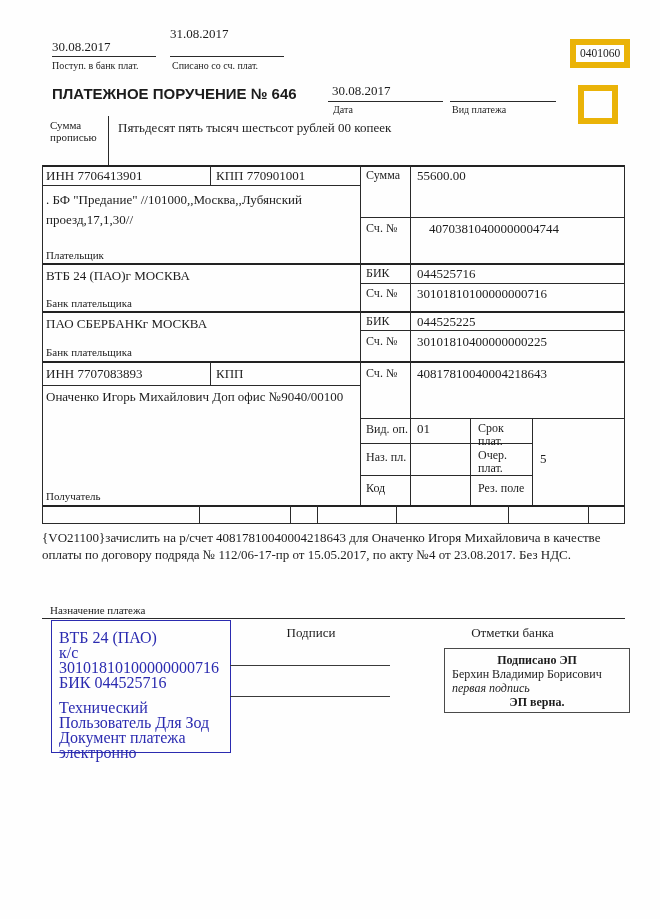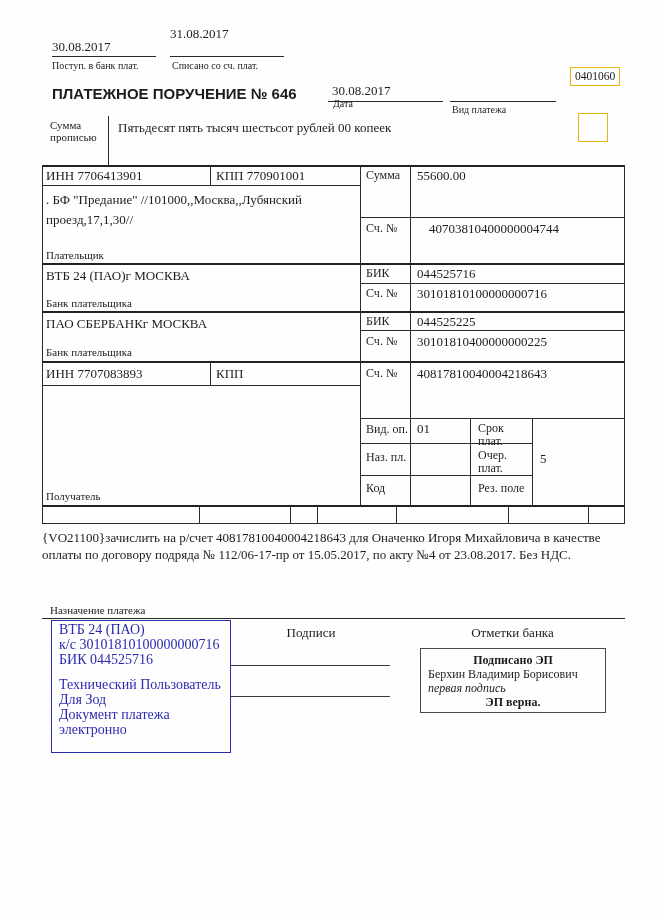--- a/index.html
+++ b/index.html
@@ -9,25 +9,25 @@
     color:#1c1c1c;overflow:hidden;
   }
   .t{position:absolute;white-space:nowrap;font-size:13px;line-height:15px;}
   .wrap{white-space:normal;}
   .sm{font-size:10px;line-height:11px;}
   .lbl{font-size:11px;line-height:12px;}
   .cl{font-size:12px;line-height:13px;}
   .hl{position:absolute;background:#2a2a2a;height:1px;}
   .hl2{position:absolute;background:#222;height:2px;}
   .vl{position:absolute;background:#2a2a2a;width:1px;}
-  .box{position:absolute;border:1px solid #eab308;background:transparent;margin-top:28px;}
+  .box{position:absolute;border:6px solid #eab308;background:transparent;}
   .title{font-family:"Liberation Sans","DejaVu Sans",sans-serif;font-weight:bold;font-size:15px;}
   .blue{color:var(--stamp-blue,#2b2bb0);}
   .bluebox{position:absolute;border:1px solid var(--stamp-blue,#2b2bb0);}
-  .stampbox{position:absolute;border:1px solid #4a4a4a;}
+  .stampbox{position:absolute;border:1px solid #4a4a4a;margin-left:24px;}
   .center{text-align:center;}
   .b{font-weight:bold;}
   .i{font-style:italic;}
   .sig{position:absolute;background:#3a3a3a;height:1px;}
 </style>
 </head>
 <body>
 
 <div class="page">
 
@@ -39,21 +39,21 @@
   <div class="hl" style="left:170px;top:56px;width:114px"></div>
   <div class="t sm" style="left:172px;top:60px">Списано со сч. плат.</div>
 
   <div class="box" style="left:570px;top:39px;width:48px;height:17px">
     <div class="t" style="position:static;font-size:11.5px;line-height:17px;text-align:center">0401060</div>
   </div>
 
   <div class="t title" style="left:52px;top:86px">ПЛАТЕЖНОЕ ПОРУЧЕНИЕ № 646</div>
   <div class="t" style="left:332px;top:83px">30.08.2017</div>
   <div class="hl" style="left:328px;top:101px;width:115px"></div>
-  <div class="t sm" style="left:333px;top:98px">Дата</div>
+  <div class="t sm" style="left:333px;top:104px">Дата</div>
   <div class="hl" style="left:450px;top:101px;width:106px"></div>
   <div class="t sm" style="left:452px;top:104px">Вид платежа</div>
   <div class="box" style="left:578px;top:85px;width:28px;height:27px"></div>
 
   <div class="t lbl wrap" style="left:50px;top:119px;width:52px">Сумма прописью</div>
   <div class="vl" style="left:108px;top:116px;height:49px"></div>
   <div class="t" style="left:118px;top:120px">Пятьдесят пять тысяч шестьсот рублей 00 копеек</div>
 
   <div class="hl2" style="left:42px;top:165px;width:583px"></div>
   <div class="hl" style="left:42px;top:185px;width:318px"></div>
@@ -106,37 +106,38 @@
   <div class="t cl" style="left:366px;top:315px">БИК</div>
   <div class="t" style="left:417px;top:314px">044525225</div>
   <div class="t cl" style="left:366px;top:335px">Сч. №</div>
   <div class="t" style="left:417px;top:334px">30101810400000000225</div>
   <div class="t lbl" style="left:46px;top:346px">Банк плательщика</div>
 
   <div class="t" style="left:46px;top:366px">ИНН 7707083893</div>
   <div class="t" style="left:216px;top:366px">КПП</div>
   <div class="t cl" style="left:366px;top:367px">Сч. №</div>
   <div class="t" style="left:417px;top:366px">40817810040004218643</div>
+  <div class="t wrap" style="left:46px;top:389px;width:330px">Оначенко Игорь Михайлович Доп офис №9040/00100</div>
   <div class="t lbl" style="left:46px;top:490px">Получатель</div>
 
   <div class="t cl" style="left:366px;top:423px">Вид. оп.</div>
   <div class="t" style="left:417px;top:421px">01</div>
   <div class="t cl wrap" style="left:478px;top:422px;width:36px">Срок плат.</div>
   <div class="t cl" style="left:366px;top:451px">Наз. пл.</div>
   <div class="t cl wrap" style="left:478px;top:449px;width:40px">Очер. плат.</div>
   <div class="t" style="left:540px;top:451px">5</div>
   <div class="t cl" style="left:366px;top:482px">Код</div>
   <div class="t cl" style="left:478px;top:482px;width:58px">Рез. поле</div>
 
   <div class="t wrap" style="left:42px;top:529px;width:584px;line-height:17px">{VO21100}зачислить на р/счет 40817810040004218643 для Оначенко Игоря Михайловича в качестве оплаты по договору подряда № 112/06-17-пр от 15.05.2017, по акту №4 от 23.08.2017. Без НДС.</div>
   <div class="t lbl" style="left:50px;top:604px">Назначение платежа</div>
   <div class="hl" style="left:42px;top:618px;width:583px"></div>
 
   <div class="bluebox" style="left:51px;top:620px;width:178px;height:131px">
-    <div class="blue" style="position:absolute;left:7px;top:1px;font-size:14px;line-height:15px">
+    <div class="blue" style="position:absolute;left:7px;top:9px;font-size:16px;line-height:15px">
       <div>ВТБ 24 (ПАО)</div>
       <div>к/с 30101810100000000716</div>
       <div>БИК 044525716</div>
       <div style="margin-top:10px;width:162px">Технический Пользователь Для Зод</div>
       <div>Документ платежа электронно</div>
     </div>
   </div>
 
   <div class="t center" style="left:232px;top:625px;width:158px">Подписи</div>
   <div class="sig" style="left:230px;top:665px;width:160px"></div>

